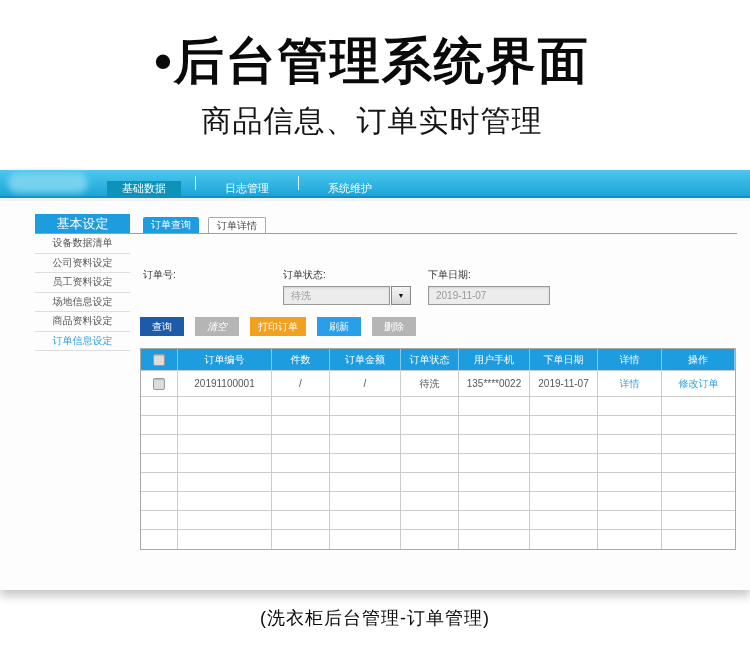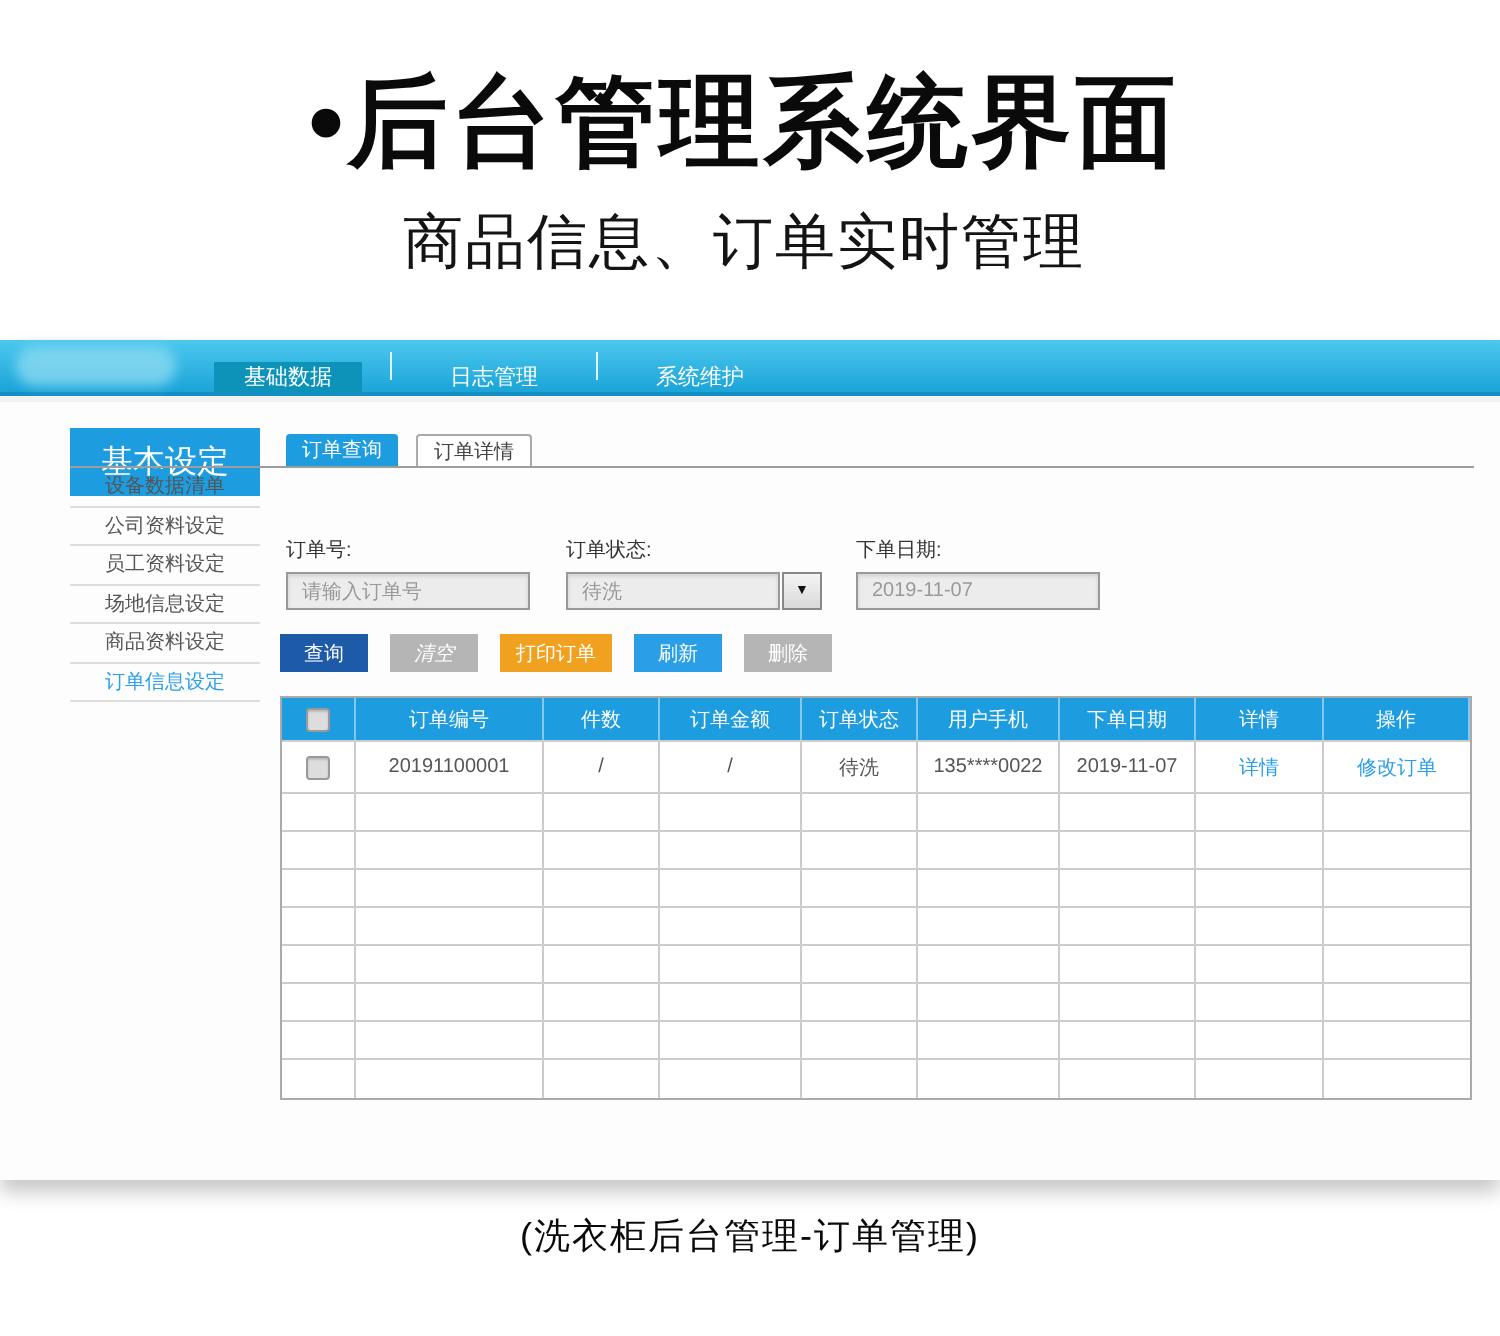--- a/index.html
+++ b/index.html
@@ -23,22 +23,22 @@
   .nav-tabs { position:absolute; left:107px; top:0; height:26px; display:flex; align-items:flex-end; }
   .nav-tab { width:74px; display:flex; align-items:center; justify-content:center;
              color:#fff; font-size:11px; cursor:pointer; }
   .nav-tab.active { background:#0d93b9; }
   .nav-sep { width:1px; height:14px; background:rgba(255,255,255,.85); align-self:center; margin:0 14px; }
 
   
   .panel { position:absolute; top:28px; left:0; width:750px; height:392px; background:#fdfdfd; border-top:3px solid #f2f2f2; }
 
   
-  .side-header { position:absolute; left:35px; top:13px; width:95px; height:34px; background:#1e9ce0;
-                 color:#fff; font-size:16px; display:flex; align-items:center; justify-content:center; cursor:pointer; }
+  .side-header { position:absolute; left:35px; top:13px; width:95px; height:19px; background:#1e9ce0;
+                 color:#fff; font-size:13px; display:flex; align-items:center; justify-content:center; cursor:pointer; }
   .hrule { position:absolute; left:35px; top:32px; width:702px; height:1px; background:#9d9d9d; }
   .side-list { position:absolute; left:35px; top:33px; width:95px; }
   .side-item { height:19.5px; display:flex; align-items:center; justify-content:center;
                font-size:10px; color:#555; border-bottom:1px solid #ddd; cursor:pointer; }
   .side-item.active { color:#2b9fe8; }
 
   
   .main-tabs { position:absolute; left:143px; top:16px; height:16px; display:flex; gap:9px; }
   .mtab { min-width:53px; padding:0 8px; height:16px; display:flex; align-items:center; justify-content:center;
           font-size:10px; cursor:pointer; border-radius:2px 2px 0 0; }
@@ -125,21 +125,20 @@
         <div class="side-item active">订单信息设定</div>
       </div>
 
       <div class="main-tabs">
         <div class="mtab active">订单查询</div>
         <div class="mtab inactive">订单详情</div>
       </div>
 
       <div class="form-group fg-order">
         <div class="f-label">订单号:</div>
-        <div class="f-input">请输入订单号</div>
       </div>
       <div class="form-group fg-status">
         <div class="f-label">订单状态:</div>
         <div class="f-select">
           <div class="f-input">待洗</div>
           <div class="dd-btn">▼</div>
         </div>
       </div>
       <div class="form-group fg-date">
         <div class="f-label">下单日期:</div>

